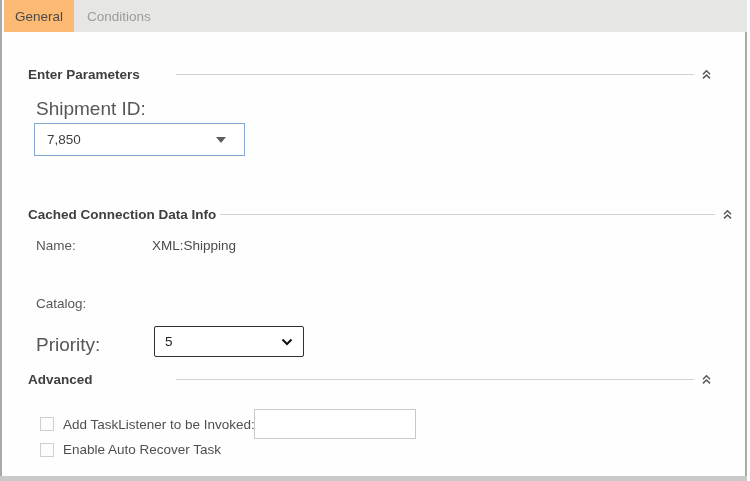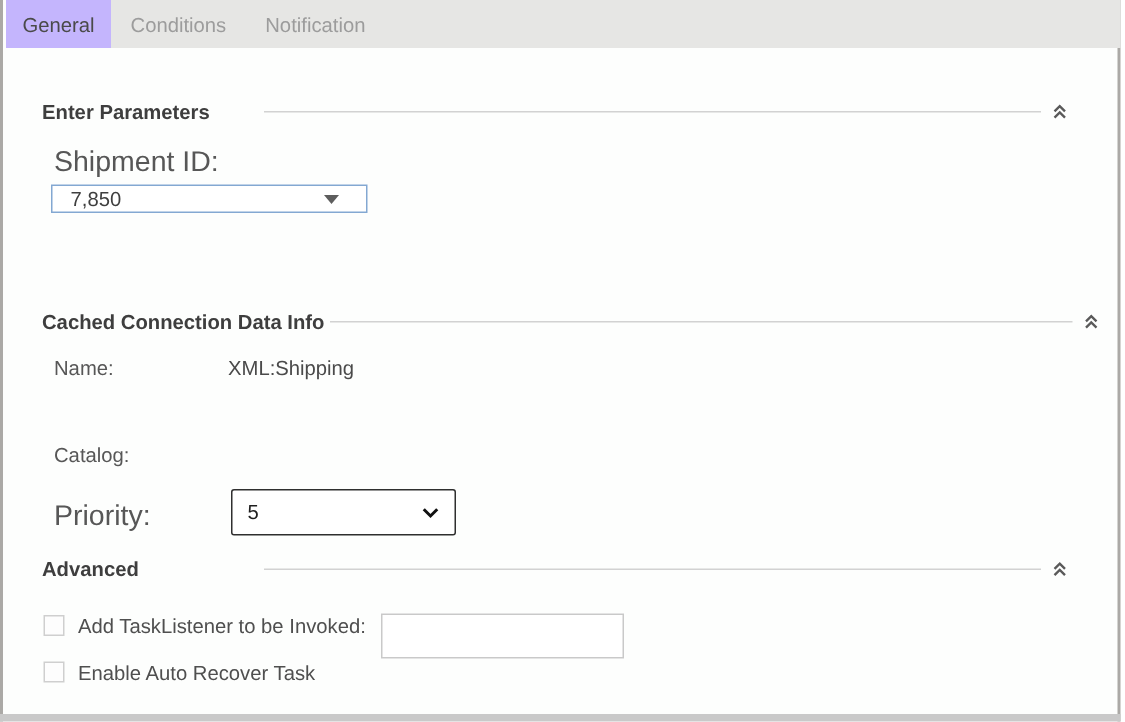--- a/index.html
+++ b/index.html
@@ -7,73 +7,72 @@
     font-family:"Liberation Sans", sans-serif; }
   .frame { position:absolute; left:0; top:0; width:747px; height:481px;
     border-left:2px solid #aba9a6; border-right:2px solid #aba9a6; background:#fdfefd; }
   .bottom-bar { position:absolute; left:0; bottom:0; width:747px; height:5px; background:#c9c9c9; }
 
   
   .tabbar { position:absolute; left:2px; top:0; width:743px; height:32px;
     background:#e6e6e4; display:flex; align-items:stretch; }
   .tab { display:flex; align-items:center; padding:0 13px; font-size:13.5px;
     color:#9c9c9c; cursor:default; }
-  .tab.active { background:#c4b5fd; color:#4a4a4a; padding:0 11px; }
+  .tab.active { background:#fdba74; color:#4a4a4a; padding:0 11px; }
 
   
   .section { position:absolute; display:flex; align-items:center; height:17px; }
   .section .title { font-size:13.5px; font-weight:bold; color:#3e3e3e; min-width:144px; white-space:nowrap; }
   .section .rule { flex:1; height:1px; background:#d2d2d2; margin-left:4px; }
   .section .collapse { margin-left:7px; width:11px; height:11px; display:flex; cursor:pointer; }
   .sec-params { top:66px; left:26px; right:33px;align-items:center; }
   .sec-cached { top:206px; left:26px; right:12px; }
   .sec-advanced { top:371px; left:26px; right:33px; }
 
   .lbl { position:absolute; font-size:19px; color:#575757; white-space:nowrap; }
 
   
-  .combo { position:absolute; left:32px; top:123px; width:211px; height:19px;
+  .combo { position:absolute; left:32px; top:123px; width:211px; height:33px;
     border:1px solid #83a8d2; background:#ffffff; display:flex; align-items:center;
     padding:0 12px; cursor:pointer; }
   .combo .combo-value { flex:1; font-size:13.5px; color:#3f3f3f; }
   .combo .tri { width:0; height:0; border-left:5px solid transparent;
     border-right:5px solid transparent; border-top:6px solid #5d5d5d; margin-right:6px; }
 
   
   .info-row { position:absolute; left:0; width:747px; height:17px; }
   .info-row .lbl-in { position:absolute; left:34px; font-size:13.5px; color:#575757; }
   .info-row .val-in { position:absolute; left:150px; font-size:13.5px; color:#4a4a4a; }
   .row-name { top:238px; } .row-ds { top:267px; } .row-cat { top:296px; }
 
   
   .select { position:absolute; left:152px; top:326px; width:150px; height:31px;
     border:1px solid #2f2f2f; border-radius:2px; background:#ffffff; display:flex;
     align-items:center; padding:0 10px; cursor:pointer; }
   .select .sel-value { flex:1; font-size:13.5px; color:#1e1e1e; }
 
   
-  .cb-row { position:absolute; left:27px; display:flex; align-items:flex-start; }
+  .cb-row { position:absolute; left:38px; display:flex; align-items:center; }
   .cb-row-1 { top:410px; height:28px; }
   .cb-row-2 { top:441px; height:17px; }
   .cb { width:14px; height:14px; border:1px solid #cfcfcf; background:#fdfdfd;
     margin-right:9px; flex:none; cursor:pointer; }
   .cb-label { font-size:13.5px; color:#4f4f4f; white-space:nowrap; }
   .text-input { position:absolute; left:252px; top:409px; width:162px; height:30px;
     border:1px solid #c9c9c9; background:#ffffff; font-size:13.5px; color:#333;
     padding:0 8px; font-family:"Liberation Sans", sans-serif; outline:none; }
 </style>
 </head>
 <body>
 
 <div class="frame">
 
   <div class="tabbar">
     <div class="tab active">General</div>
     <div class="tab">Conditions</div>
-    <div class="tab">Notification</div>
   </div>
 
   <div class="section sec-params">
     <span class="title">Enter Parameters</span>
     <span class="rule"></span>
     <span class="collapse">
       <svg width="11" height="11" viewBox="0 0 11 11" fill="none">
         <path d="M2 5.2 L5.5 1.8 L9 5.2" stroke="#5a5a5a" stroke-width="1.6"></path>
         <path d="M2 9.4 L5.5 6 L9 9.4" stroke="#5a5a5a" stroke-width="1.6"></path>
       </svg>

